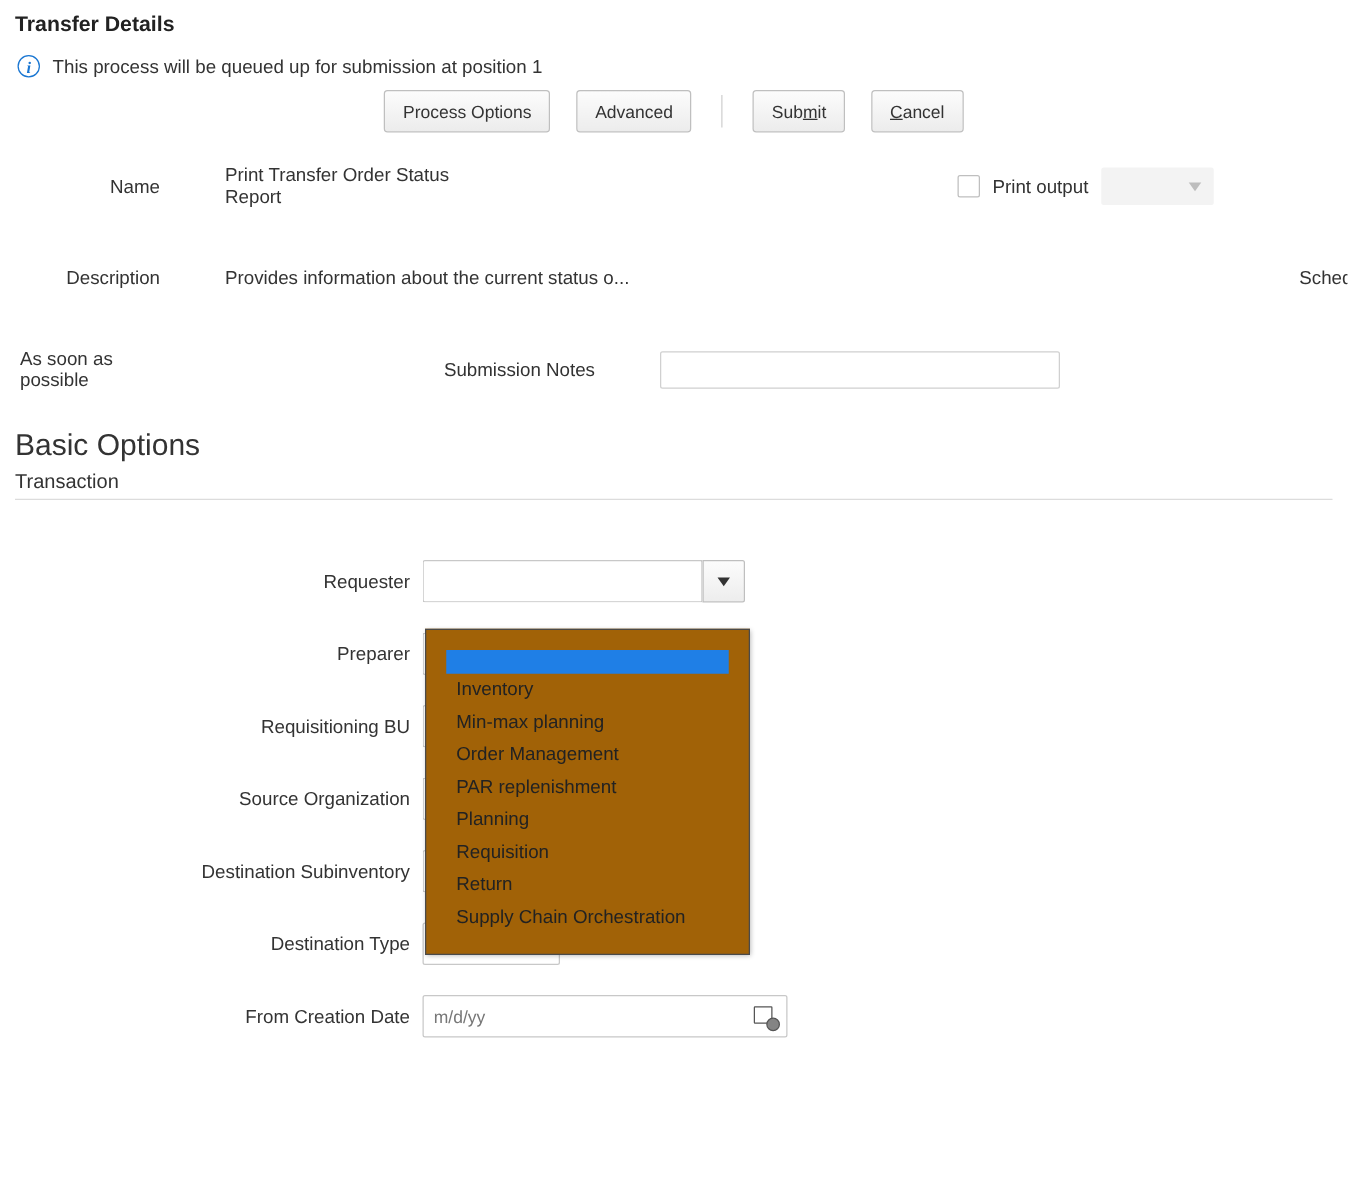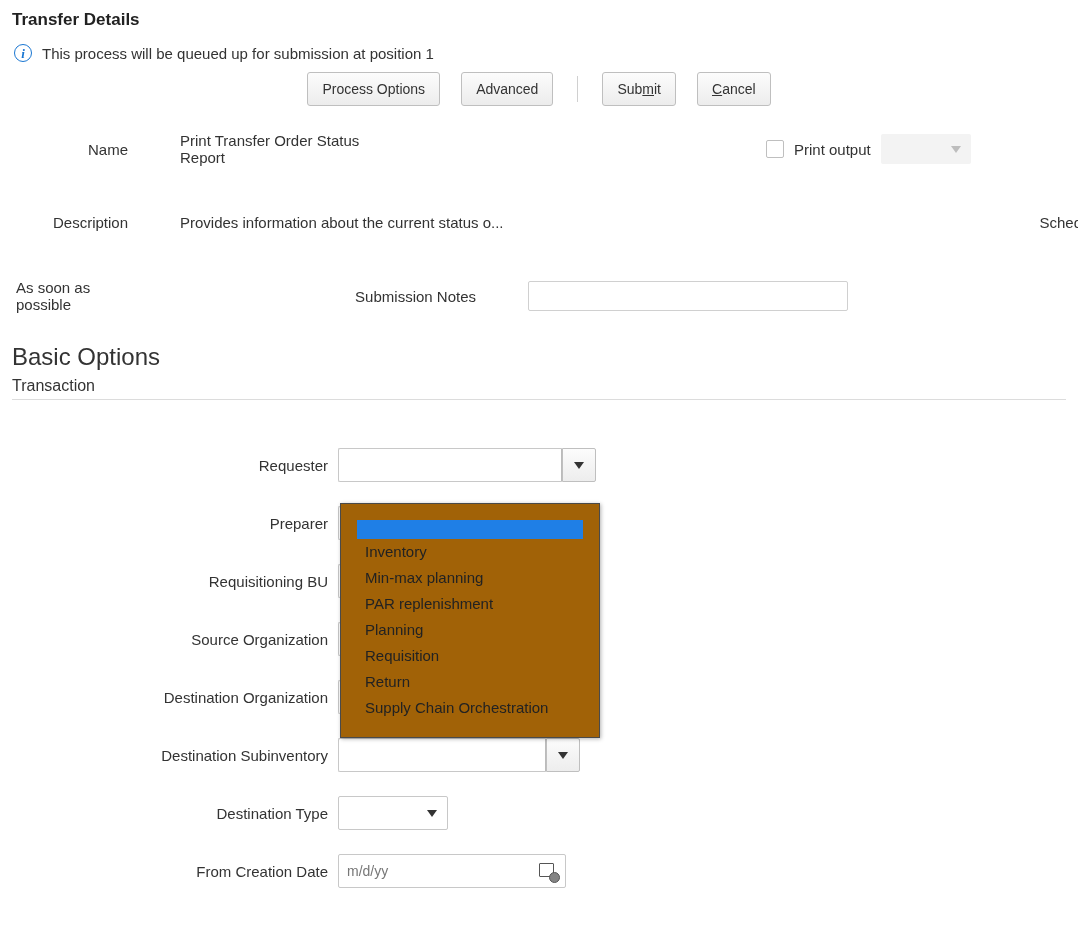--- a/index.html
+++ b/index.html
@@ -171,21 +171,21 @@
   .chev-down {
     width: 0; height: 0;
     border-left: 5px solid transparent;
     border-right: 5px solid transparent;
     border-top: 7px solid #333;
   }
   .chev-down.light { border-top-color: #bdbdbd; }
 
   .date-input {
     height: 34px;
-    width: 228px;
+    width: 292px;
     border: 1px solid #c8c8c8;
     border-radius: 2px;
     display:flex; align-items:center; justify-content:space-between;
     padding: 0 8px;
   }
   .date-placeholder { color: #777; font-size: 14px; }
   .cal-icon { position: relative; width:18px; height:18px; }
   .cal-icon .sq { width:15px; height:14px; border:1.5px solid #555; border-radius:1px; position:absolute; top:1px; left:0; }
   .cal-icon .clk {
     width:11px; height:11px; border:1.5px solid #555; border-radius:50%;
@@ -270,20 +270,21 @@
 <div class="sub-h">Transaction</div>
 <div class="rule"></div>
 
 <div class="params">
 
 
   <div class="dropdown">
     <div class="dd-item selected"></div>
     <div class="dd-item">Inventory</div>
     <div class="dd-item">Min-max planning</div>
+    <div class="dd-item">Order Management</div>
     <div class="dd-item">PAR replenishment</div>
     <div class="dd-item">Planning</div>
     <div class="dd-item">Requisition</div>
     <div class="dd-item">Return</div>
     <div class="dd-item">Supply Chain Orchestration</div>
   </div>
 
   <div class="param-row">
     <div class="param-label">Requester</div>
     <div class="select-box">
@@ -317,29 +318,20 @@
   <div class="param-row">
     <div class="param-label">Source Organization</div>
     <div class="select-box">
       <div class="select-text stxt244"></div>
       <div class="select-btn">
           <span class="chev-down"></span>
         </div>
     </div>
   </div>
 
-  <div class="param-row">
-    <div class="param-label">Destination Organization</div>
-    <div class="select-box">
-      <div class="select-text stxt244"></div>
-      <div class="select-btn">
-          <span class="chev-down"></span>
-        </div>
-    </div>
-  </div>
 
   <div class="param-row">
     <div class="param-label">Destination Subinventory</div>
     <div class="select-box">
       <div class="select-text stxt244"></div>
       <div class="select-btn">
           <span class="chev-down"></span>
         </div>
     </div>
   </div>

